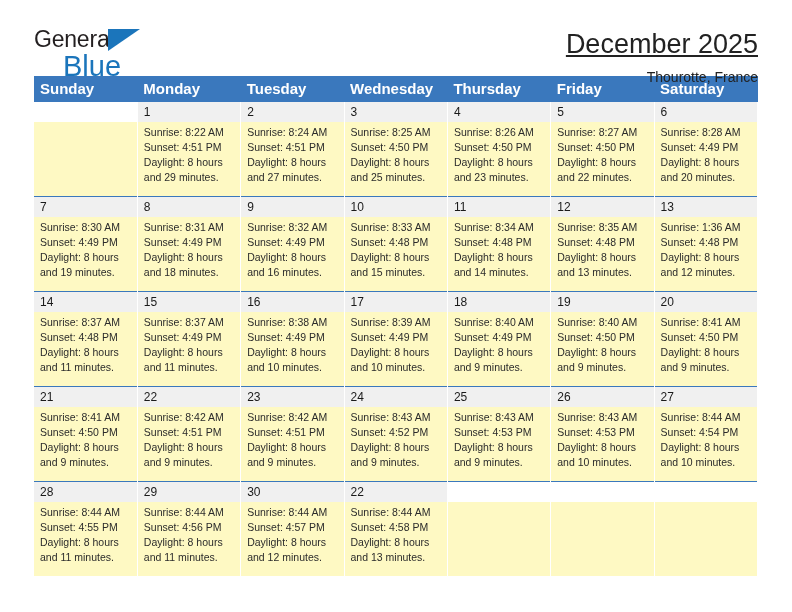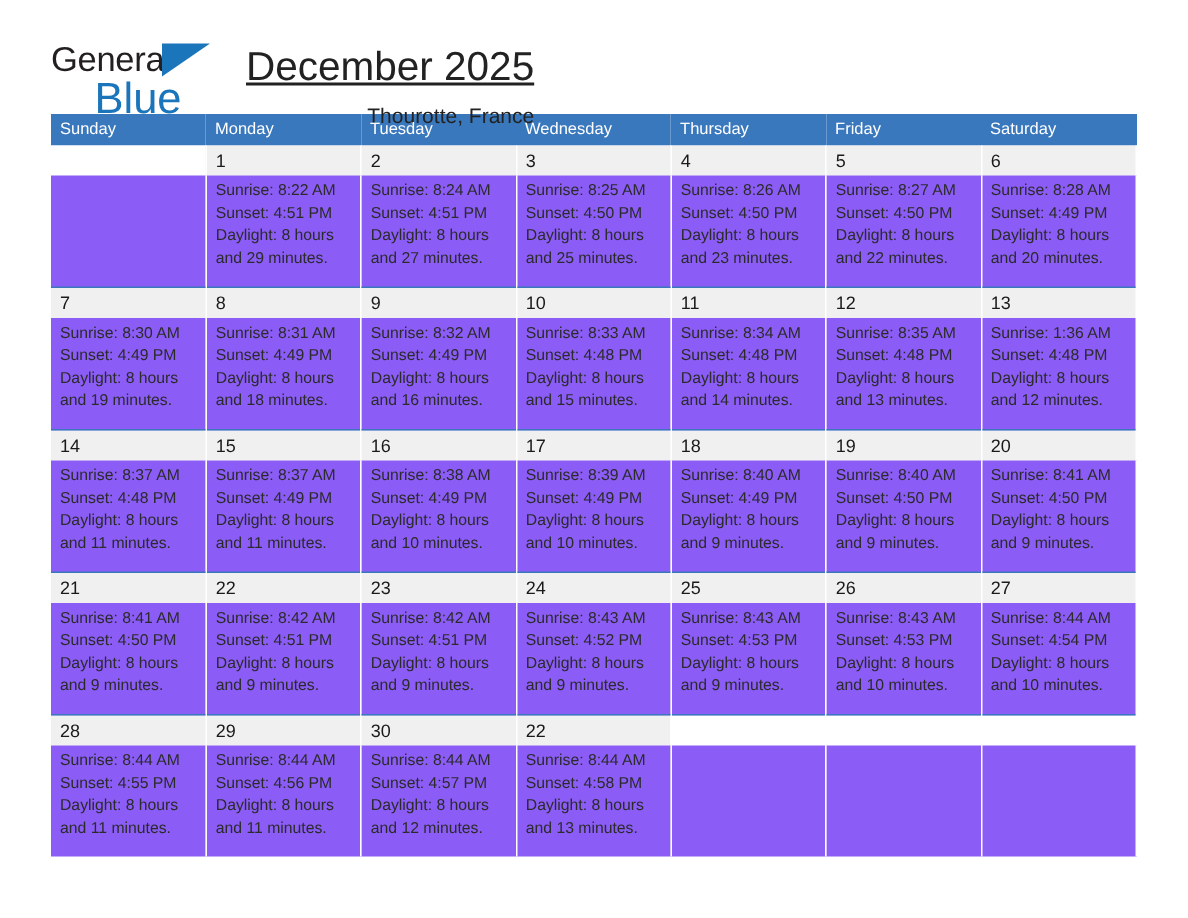--- a/index.html
+++ b/index.html
@@ -18,22 +18,22 @@
     position: relative;
     width: 792px;
     height: 612px;
     box-sizing: border-box;
   }
 
   
   .header {
     display: flex;
     align-items: flex-start;
-    justify-content: flex-start;
-    padding: 28px 19px 0 34px;
+    justify-content: space-between;
+    padding: 28px 34px 0 34px;
     box-sizing: border-box;
     height: 76px;
   }
   .brand {
     position: relative;
     width: 130px;
     height: 52px;
     line-height: 1;
   }
   .brand-general {
@@ -79,22 +79,22 @@
   
   .calendar {
     margin: 0 34px;
     width: 724px;
     border-collapse: collapse;
     table-layout: fixed;
   }
   .calendar th {
     background: #3a78bd;
     color: #ffffff;
-    font-size: 11px;
-    font-weight: normal;
+    font-size: 15px;
+    font-weight: bold;
     text-align: left;
     padding: 4px 0 5px 6px;
     border: none;
   }
   .daynum-row td {
     background: #f0f0f0;
     font-size: 12px;
     color: #1a1a1a;
     padding: 3px 0 3px 6px;
     border-top: 1px solid #3a78bd;
@@ -102,21 +102,21 @@
     vertical-align: top;
     height: 14px;
   }
   .daynum-row.first-row td {
     border-top: none;
   }
   .daynum-row td.blank {
     background: #ffffff;
   }
   .detail-row td {
-    background: #8b5cf6;
+    background: #fef9c3;
     font-size: 10.5px;
     color: #2b2b2b;
     padding: 3px 4px 9px 6px;
     vertical-align: top;
     border-right: 1px solid #ffffff;
     line-height: 1.42;
     height: 62px;
   }
   .detail-row td .line {
     display: block;

